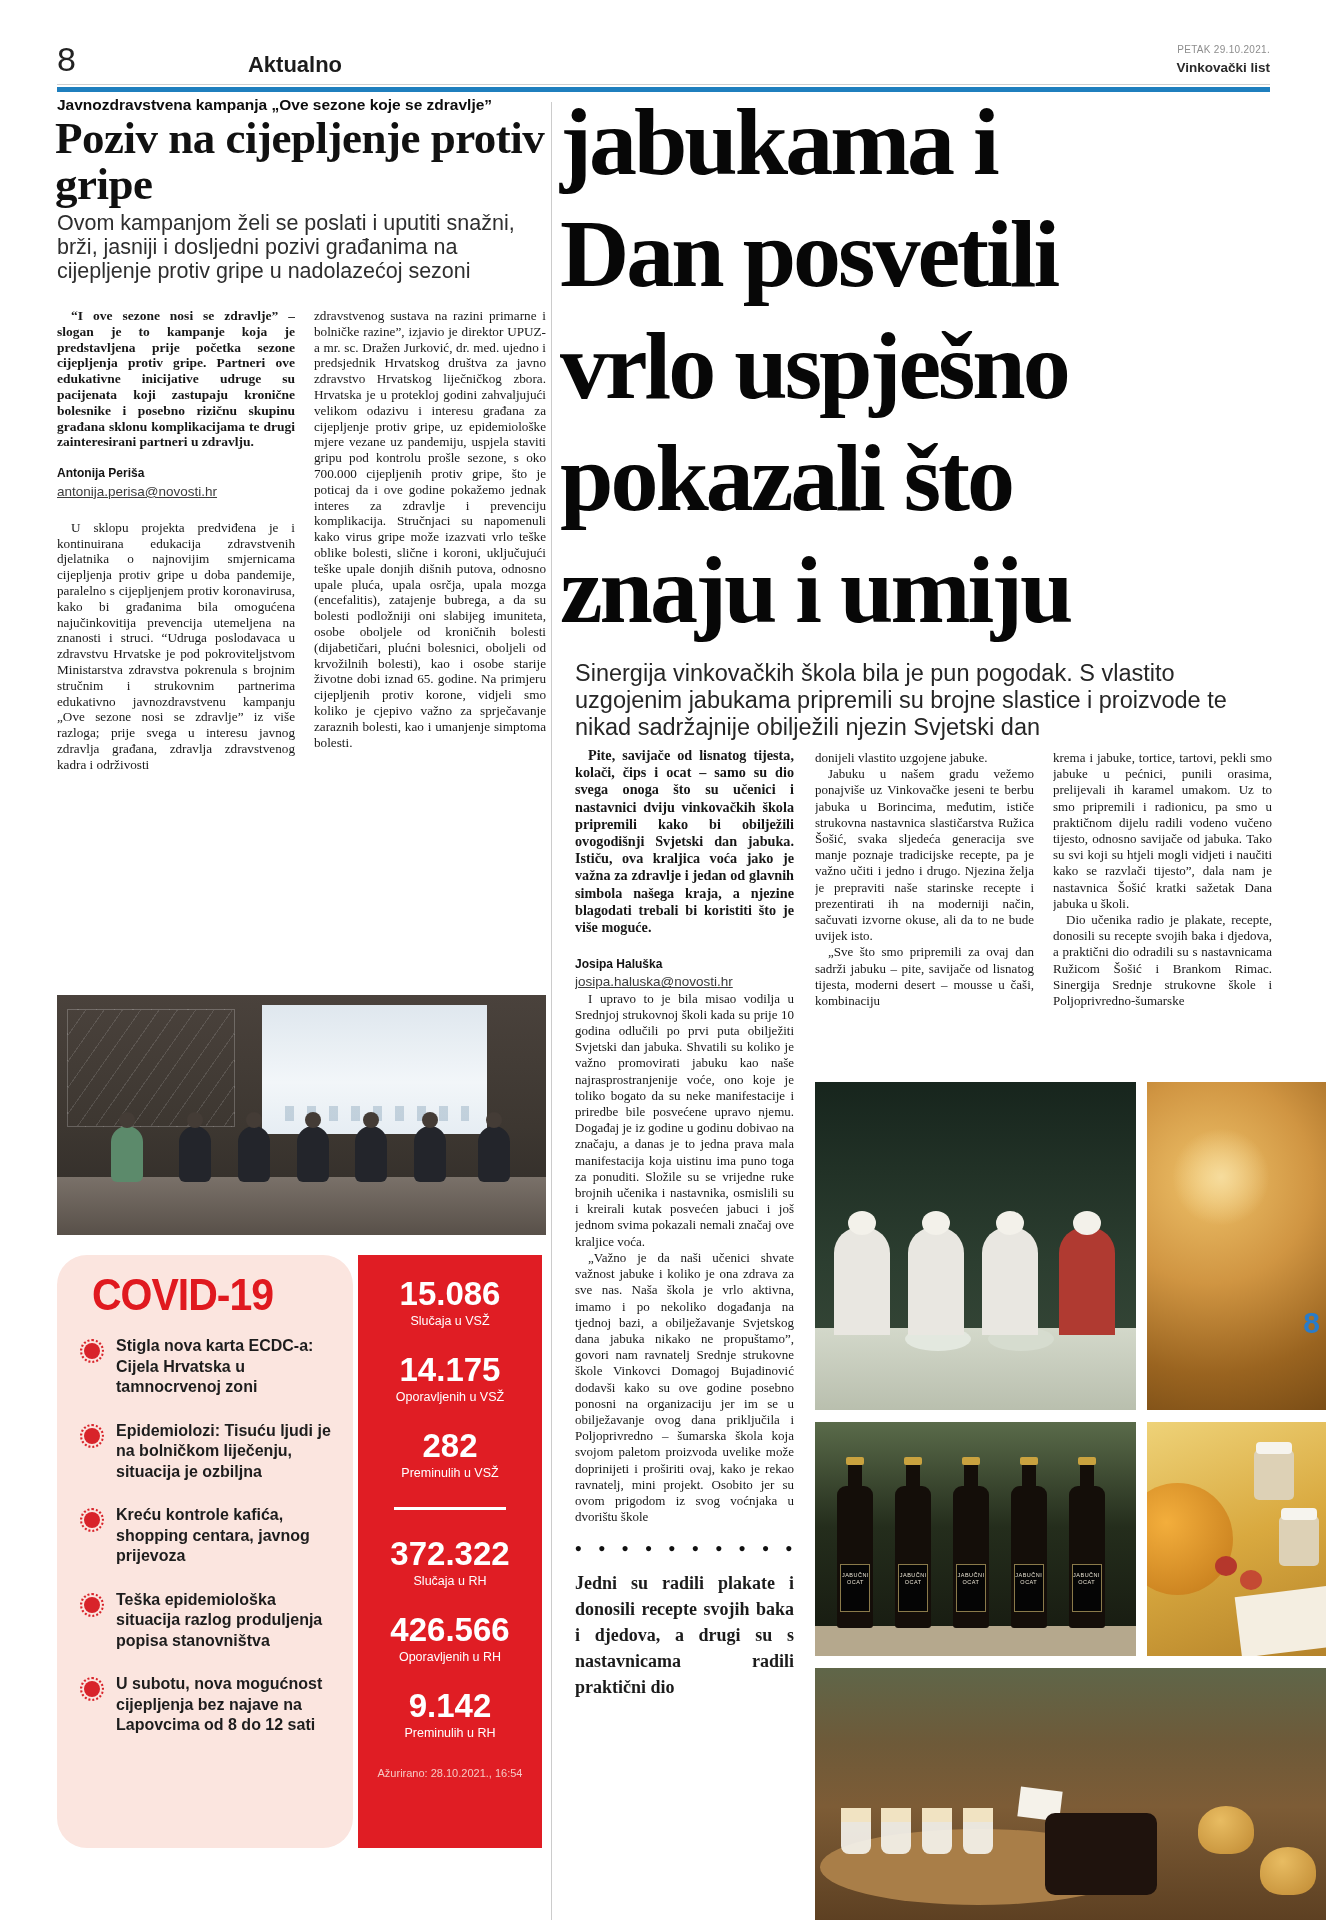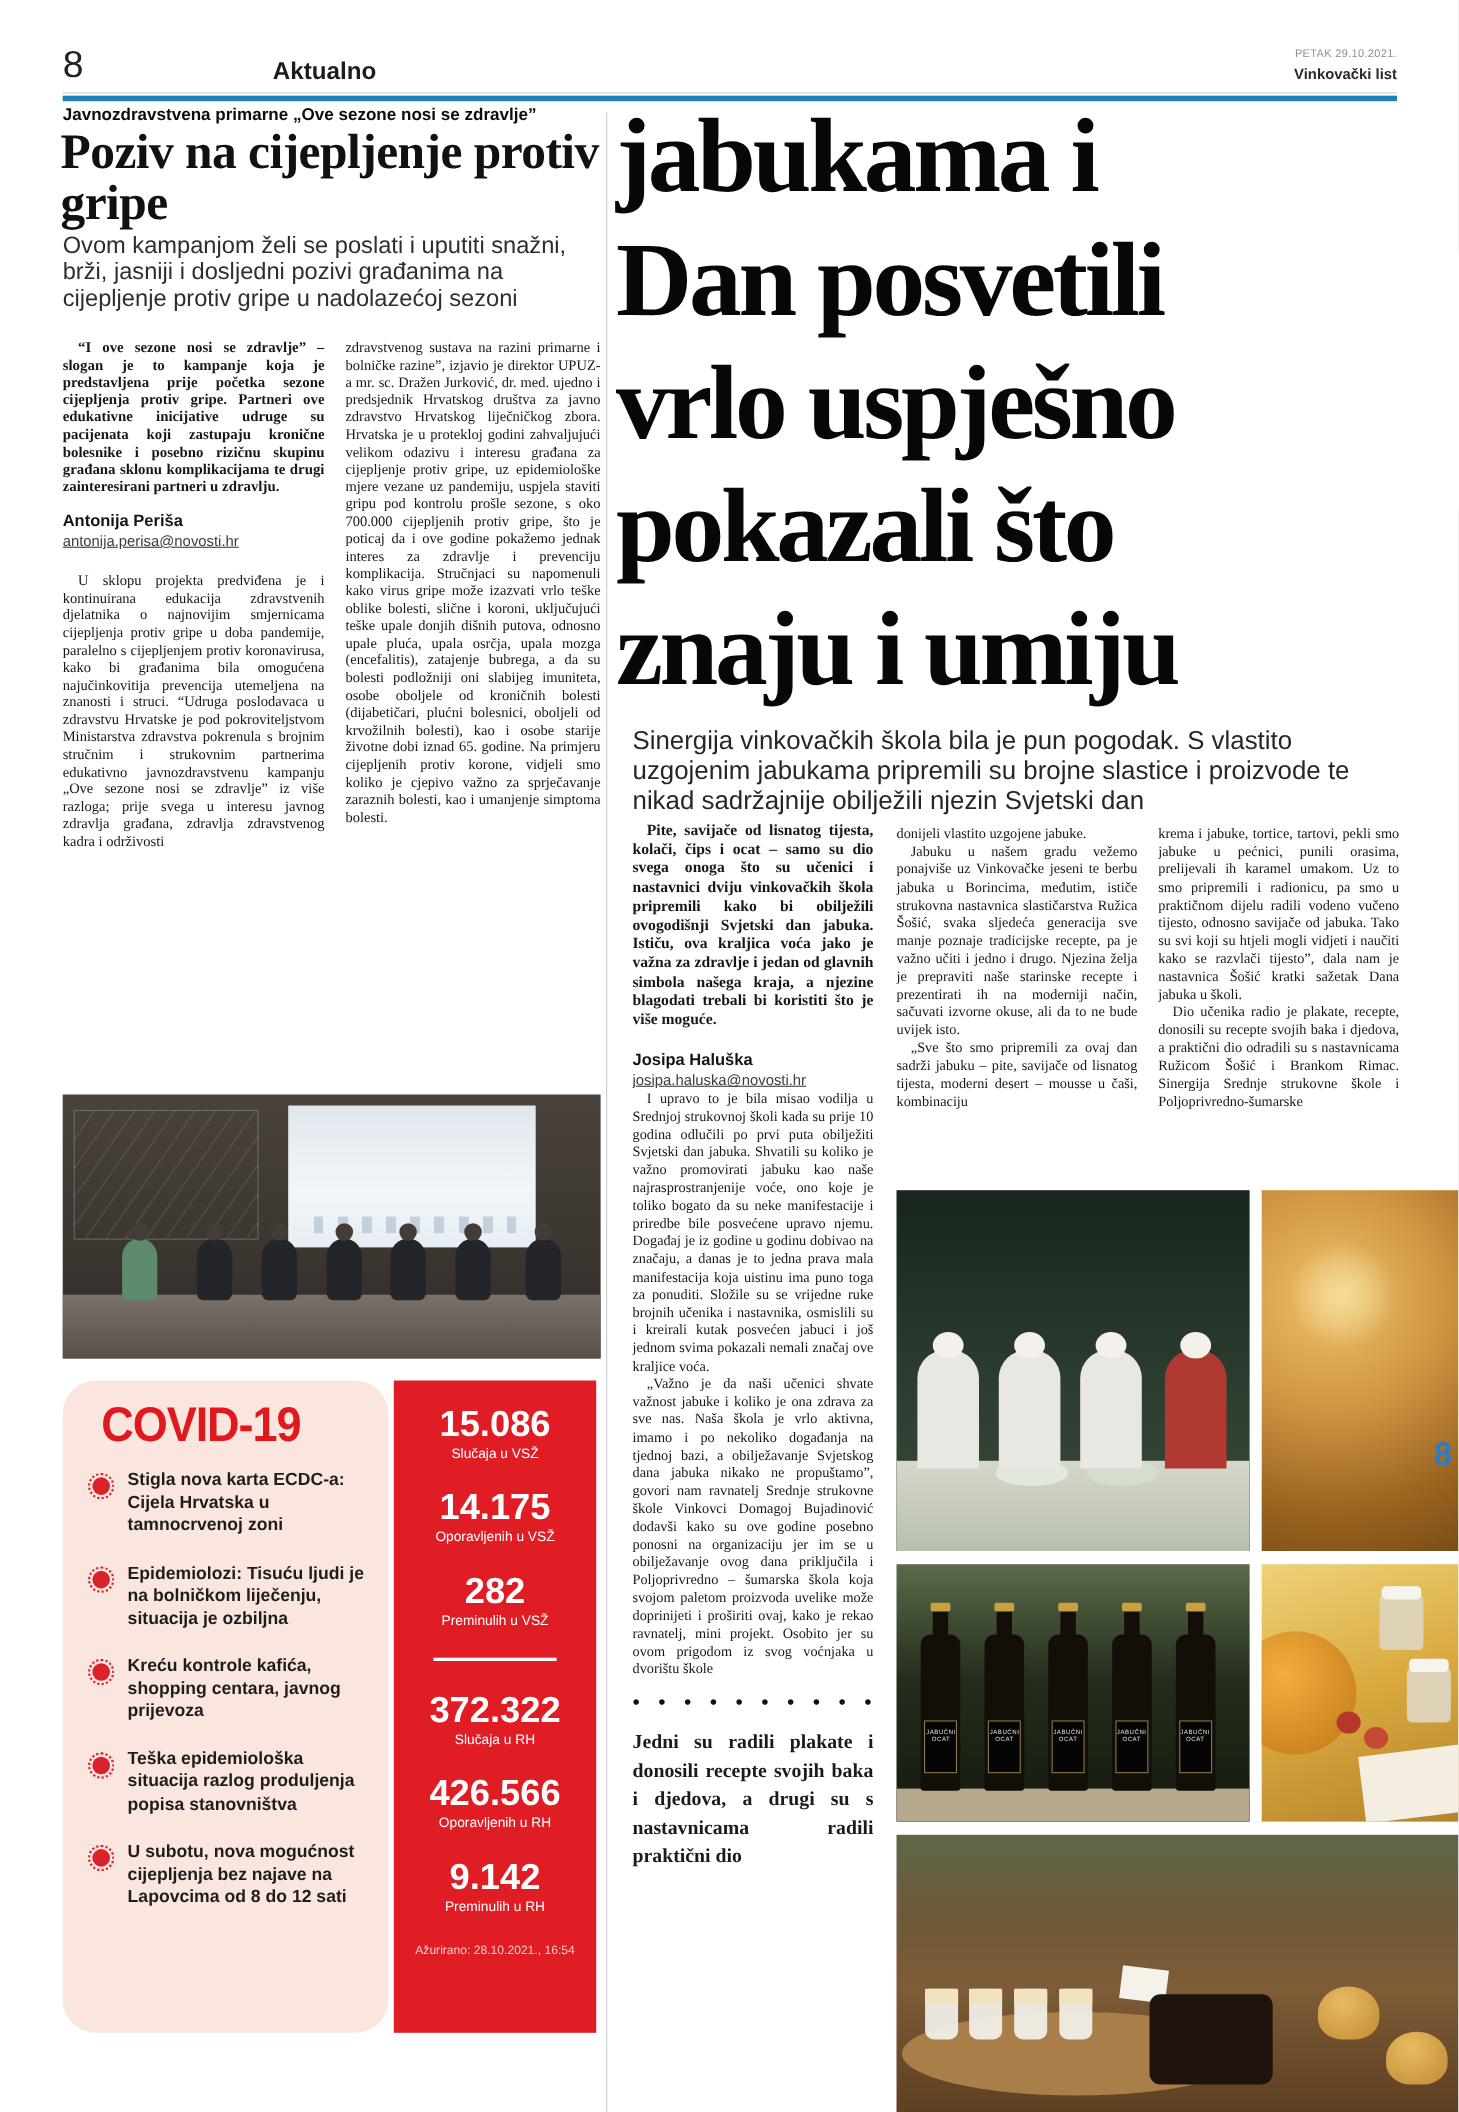--- a/index.html
+++ b/index.html
@@ -20,21 +20,21 @@
   .kicker{left:57px;top:96px;width:492px;font-size:15.5px;font-weight:700;color:#0d0d0d;}
   .ltitle{left:55px;top:115px;width:496px;font-family:"Liberation Serif",serif;font-weight:700;
           font-size:45px;line-height:46px;letter-spacing:-.5px;color:#111;}
   .ldeck{left:57px;top:211px;width:492px;font-size:21.5px;line-height:24px;color:#2e2e2e;}
   .bodytext{font-family:"Liberation Serif",serif;font-size:13.2px;line-height:15.8px;
             text-align:justify;color:#171717;}
   .lcol1{left:57px;top:308px;width:238px;height:672px;overflow:hidden;}
   .lcol2{left:314px;top:308px;width:232px;height:685px;overflow:hidden;}
   .leadpara{font-weight:700;text-indent:14px;font-size:13.5px;margin:0;}
   .bylineblock{margin-top:16px;}
-  .bname{font-family:"Liberation Sans",sans-serif;font-size:15px;font-weight:700;color:#141414;}
+  .bname{font-family:"Liberation Sans",sans-serif;font-size:12px;font-weight:700;color:#141414;}
   .bmail{font-family:"Liberation Sans",sans-serif;font-size:13.5px;color:#3c3c3c;margin-top:2px;text-decoration:underline;}
   .bpara{margin:0;text-indent:14px;}
   .mt20{margin-top:20px;}
 
   
   .panel-photo{left:57px;top:995px;width:489px;height:240px;overflow:hidden;
                background:linear-gradient(180deg,#4a423c 0%,#3d3731 55%,#2e2a26 100%);}
   .screen{position:absolute;left:42%;top:4%;width:46%;height:54%;
           background:linear-gradient(180deg,#dfe7ee,#f2f6f9 60%,#e6edf3);}
   .screen-marks{position:absolute;left:10%;bottom:10%;right:8%;height:12%;opacity:.45;
@@ -135,21 +135,21 @@
 <div class="page">
 
   <div class="abs pagenum">8</div>
   <div class="abs section">Aktualno</div>
   <div class="abs hdate">PETAK 29.10.2021.</div>
   <div class="abs hpub">Vinkovački list</div>
   <div class="abs hairline"></div>
   <div class="abs bluebar" style="background:#1f7fbe;"></div>
   <div class="abs vrule"></div>
 
-  <div class="abs kicker">Javnozdravstvena primarne „Ove sezone nosi se zdravlje”</div>
+  <div class="abs kicker">Javnozdravstvena kampanja „Ove sezone koje se zdravlje”</div>
   <div class="abs ltitle">Poziv na cijepljenje protiv gripe</div>
   <div class="abs ldeck">Ovom kampanjom želi se poslati i uputiti snažni, brži, jasniji i dosljedni pozivi građanima na cijepljenje protiv gripe u nadolazećoj sezoni</div>
 
   <div class="abs lcol1 bodytext">
     <p class="leadpara">“I ove sezone nosi se zdravlje” – slogan je to kampanje koja je predstavljena prije početka sezone cijepljenja protiv gripe. Partneri ove edukativne inicijative udruge su pacijenata koji zastupaju kronične bolesnike i posebno rizičnu skupinu građana sklonu komplikacijama te drugi zainteresirani partneri u zdravlju.</p>
     <div class="bylineblock">
       <div class="bname">Antonija Periša</div>
       <div class="bmail">antonija.perisa@novosti.hr</div>
     </div>
     <p class="bpara mt20">U sklopu projekta predviđena je i kontinuirana edukacija zdravstvenih djelatnika o najnovijim smjernicama cijepljenja protiv gripe u doba pandemije, paralelno s cijepljenjem protiv koronavirusa, kako bi građanima bila omogućena najučinkovitija prevencija utemeljena na znanosti i struci. “Udruga poslodavaca u zdravstvu Hrvatske je pod pokroviteljstvom Ministarstva zdravstva pokrenula s brojnim stručnim i strukovnim partnerima edukativno javnozdravstvenu kampanju „Ove sezone nosi se zdravlje” iz više razloga; prije svega u interesu javnog zdravlja građana, zdravlja zdravstvenog kadra i održivosti</p>

